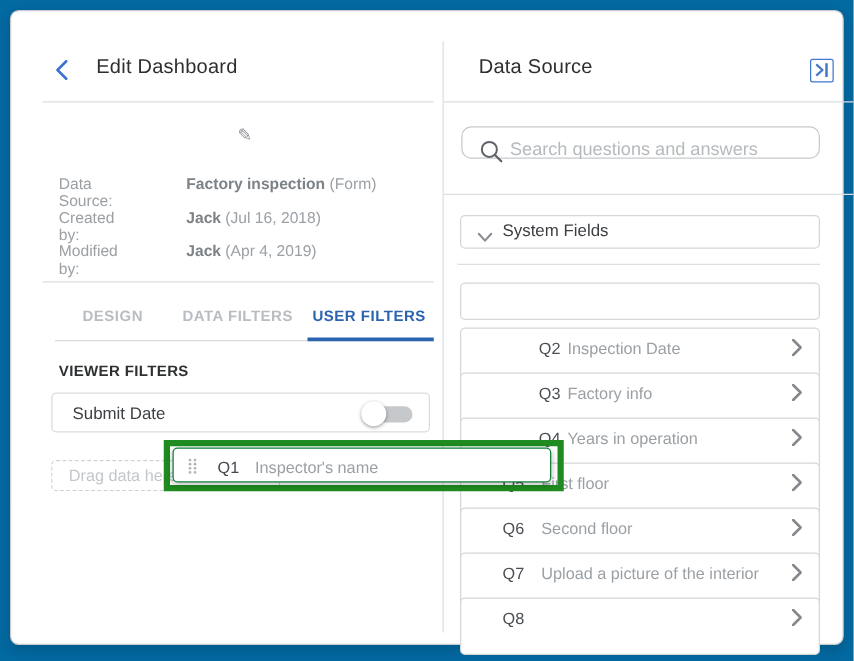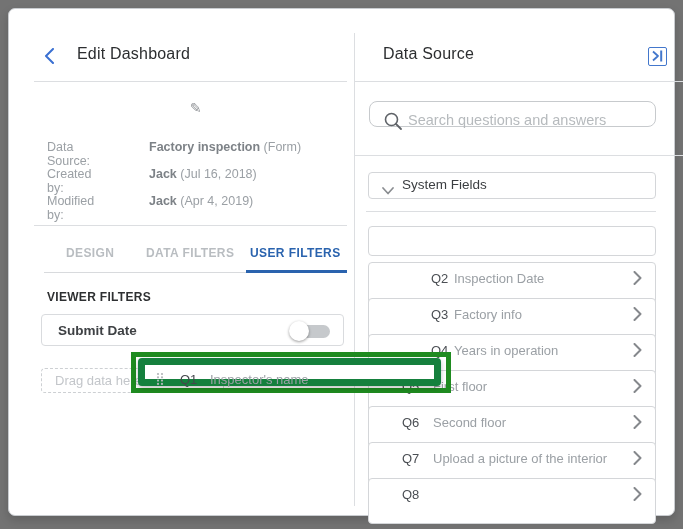--- a/index.html
+++ b/index.html
@@ -1,18 +1,18 @@
 <!DOCTYPE html>
 <html style="--accent-blue: #2a63ae; --highlight-green: #1f8b20; --tab-inactive: #b9bdc1;"><head>
 <meta charset="utf-8">
 <style>
   * { box-sizing: border-box; margin: 0; padding: 0; }
   html,body { background:#fff; }
   body { font-family: "Liberation Sans", "DejaVu Sans", sans-serif; }
-  .page { position: relative; width: 683px; height: 529px; background:#737373; overflow: hidden; }
+  .page { position: relative; width: 683px; height: 529px; background:#0369a1; overflow: hidden; }
 
   .frame {
     position:absolute; left:8px; top:8px; width:667px; height:508px;
     background:#fff; border:1px solid #c9ccd0; border-radius:7px;
     box-shadow: 0 4px 10px rgba(0,0,0,0.16);
   }
   .divider { position:absolute; height:1px; background:#dcdee1; }
   .vdivider { position:absolute; width:1px; background:#dcdee1; }
 
   .panel-title { position:absolute; font-size:16px; color:#2c2e30; letter-spacing:0.2px; }
@@ -30,21 +30,21 @@
   .tab { position:absolute; top:237px; font-size:12px; font-weight:bold; letter-spacing:0.4px;
          color: var(--tab-inactive, #b9bdc1); cursor:pointer; white-space:nowrap; }
   .tab.active { color: var(--accent-blue, #2a63ae); }
   .tab-underline-gray { position:absolute; left:35px; top:263px; width:303px; height:1px; background:#d8dadd; }
   .tab-underline-blue { position:absolute; left:237px; top:261px; width:101px; height:3px; background: var(--accent-blue, #2a63ae); }
 
   .vf-heading { position:absolute; left:38px; top:281px; font-size:12px; font-weight:bold; letter-spacing:0.3px; color:#2e3032; }
 
   .filter-box { position:absolute; left:32px; top:305px; width:303px; height:32px;
                 border:1px solid #d9dbde; border-radius:4px; background:#fff; }
-  .filter-box .flabel { position:absolute; left:16px; top:8px; font-size:13.5px; color:#3e4144;font-weight:bold; }
+  .filter-box .flabel { position:absolute; left:16px; top:8px; font-size:13.5px; color:#3e4144; }
   .toggle { position:absolute; right:12px; top:6px; width:42px; height:20px; cursor:pointer; }
   .toggle .track { position:absolute; left:11px; top:4px; width:30px; height:13px; border-radius:7px; background:#c6c9cc; }
   .toggle .knob { position:absolute; left:0; top:0; width:20px; height:20px; border-radius:50%;
                   background:#fff; box-shadow:0 1px 3px rgba(0,0,0,0.4); }
 
   .drop-zone { position:absolute; left:32px; top:359px; width:183px; height:25px;
                border:1px dashed #cdd0d3; border-radius:4px; }
   .drop-zone .dz-label { position:absolute; left:13px; top:4px; font-size:13px; color:#c3c6ca; white-space:nowrap; }
 
   
@@ -69,21 +69,21 @@
   .q-row { position:absolute; left:359px; width:288px; height:46px;
            border:1px solid #d4d6d9; border-radius:4px; background:#fff; cursor:pointer; }
   .q-num { position:absolute; top:8px; font-size:13px; font-weight:500; color:#4b4f54; }
   .q-label { position:absolute; top:8px; font-size:13px; color:#9ba0a5; white-space:nowrap; }
   .q-chev { position:absolute; right:13px; top:8px; }
 
   
   .drag-highlight { position:absolute; left:131px; top:352px; width:320px; height:41px;
                     border:5px solid var(--highlight-green, #1f8b20); z-index:10; }
   .drag-card { position:absolute; left:138px; top:358px; width:303px; height:28px;
-               background:#fff; border:7px solid #15803d; border-radius:4px;
+               background:#fff; border:1px solid #15803d; border-radius:4px;
                box-shadow:0 2px 5px rgba(0,0,0,0.25); z-index:11; cursor:grabbing; }
   .drag-card .dc-handle { position:absolute; left:11px; top:7px; }
   .drag-card .dc-num { position:absolute; left:35px; top:7px; font-size:13px; font-weight:500; color:#44484c; }
   .drag-card .dc-label { position:absolute; left:65px; top:7px; font-size:13px; color:#9ba0a5; white-space:nowrap; }
 </style>
 </head>
 <body>
 
 <div class="page">
   <div class="frame">

